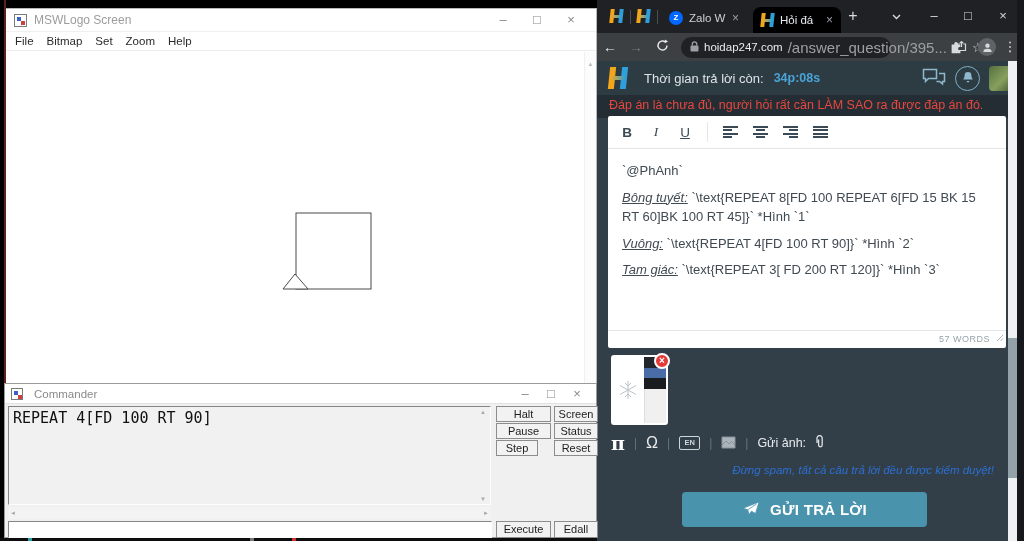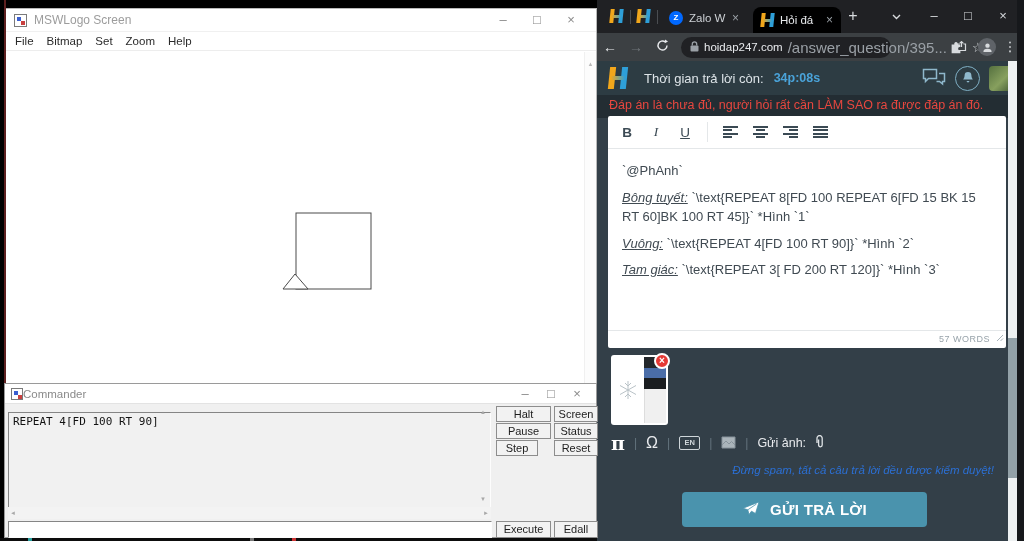--- a/index.html
+++ b/index.html
@@ -18,23 +18,23 @@
   .winbtn{width:34px;text-align:center;color:#8a8a8a;font-size:13px;line-height:22px;cursor:default}
   .msw-menubar{height:19px;display:flex;align-items:center;gap:13px;padding-left:9px;font-size:11.5px;color:#2a2a2a;border-bottom:1px solid #ededed}
   #canvas{position:absolute;left:0;top:43px;right:12px;bottom:0;background:#fff}
   #canvas-vscroll{position:absolute;right:0;top:43px;width:12px;bottom:0;background:#fcfcfc;border-left:1px solid #f0f0f0;text-align:center}
   #canvas-vscroll span{font-size:6px;color:#b9b9b9;line-height:12px}
   #drawing{position:absolute;left:266px;top:152px}
 
   
   #cmd{position:absolute;left:4px;top:383px;width:593px;height:155px;background:#f0f0f0;border:1px solid #9a9a9a;z-index:5}
   .cmd-titlebar{height:20px;background:#fff;display:flex;align-items:center;padding:0 6px;border-bottom:1px solid #e3e3e3}
-  .cmd-title{font-size:11.5px;color:#8a8a8a;margin-left:0;flex:1}
+  .cmd-title{font-size:11.5px;color:#8a8a8a;margin-left:11px;flex:1}
   .cmd-body{position:absolute;left:0;top:20px;right:0;bottom:0;background:#f0f0f0}
-  #cmd-history{position:absolute;left:3px;top:8px;width:483px;height:99px;background:#f1f1f1;border:1px solid;border-color:#858585 #fdfdfd #fdfdfd #858585;font-family:"DejaVu Sans Mono","Liberation Mono",monospace;font-size:11px;color:#111;padding:2px 4px}
+  #cmd-history{position:absolute;left:3px;top:2px;width:483px;height:99px;background:#f1f1f1;border:1px solid;border-color:#858585 #fdfdfd #fdfdfd #858585;font-family:"DejaVu Sans Mono","Liberation Mono",monospace;font-size:15px;color:#111;padding:2px 4px}
   .sarr{position:absolute;font-size:6px;color:#a8a8a8}
   #cmd-hscroll{position:absolute;left:3px;top:103px;width:483px;height:12px;background:#f3f3f3}
   #cmd-input{position:absolute;left:3px;top:117px;width:484px;height:17px;background:#fff;border:1px solid;border-color:#858585 #fdfdfd #fdfdfd #858585;font-size:11px;padding:0 3px;font-family:"DejaVu Sans Mono",monospace}
   .cbtn{position:absolute;height:16px;background:#f2f2f2;border:1px solid #8d8d8d;font-size:11px;color:#1d1d1d;text-align:center;line-height:14px;cursor:default}
   #taskbar-sliver{position:absolute;left:0;bottom:0;width:597px;height:3px;background:#0d0d0d;z-index:9}
   #taskbar-sliver i{position:absolute;bottom:0;width:4px;height:3px}
 
   
   #right{position:absolute;left:597px;top:0;width:427px;height:541px;background:#202124}
   #tabstrip{position:absolute;left:0;top:0;width:427px;height:33px;background:#202124}

